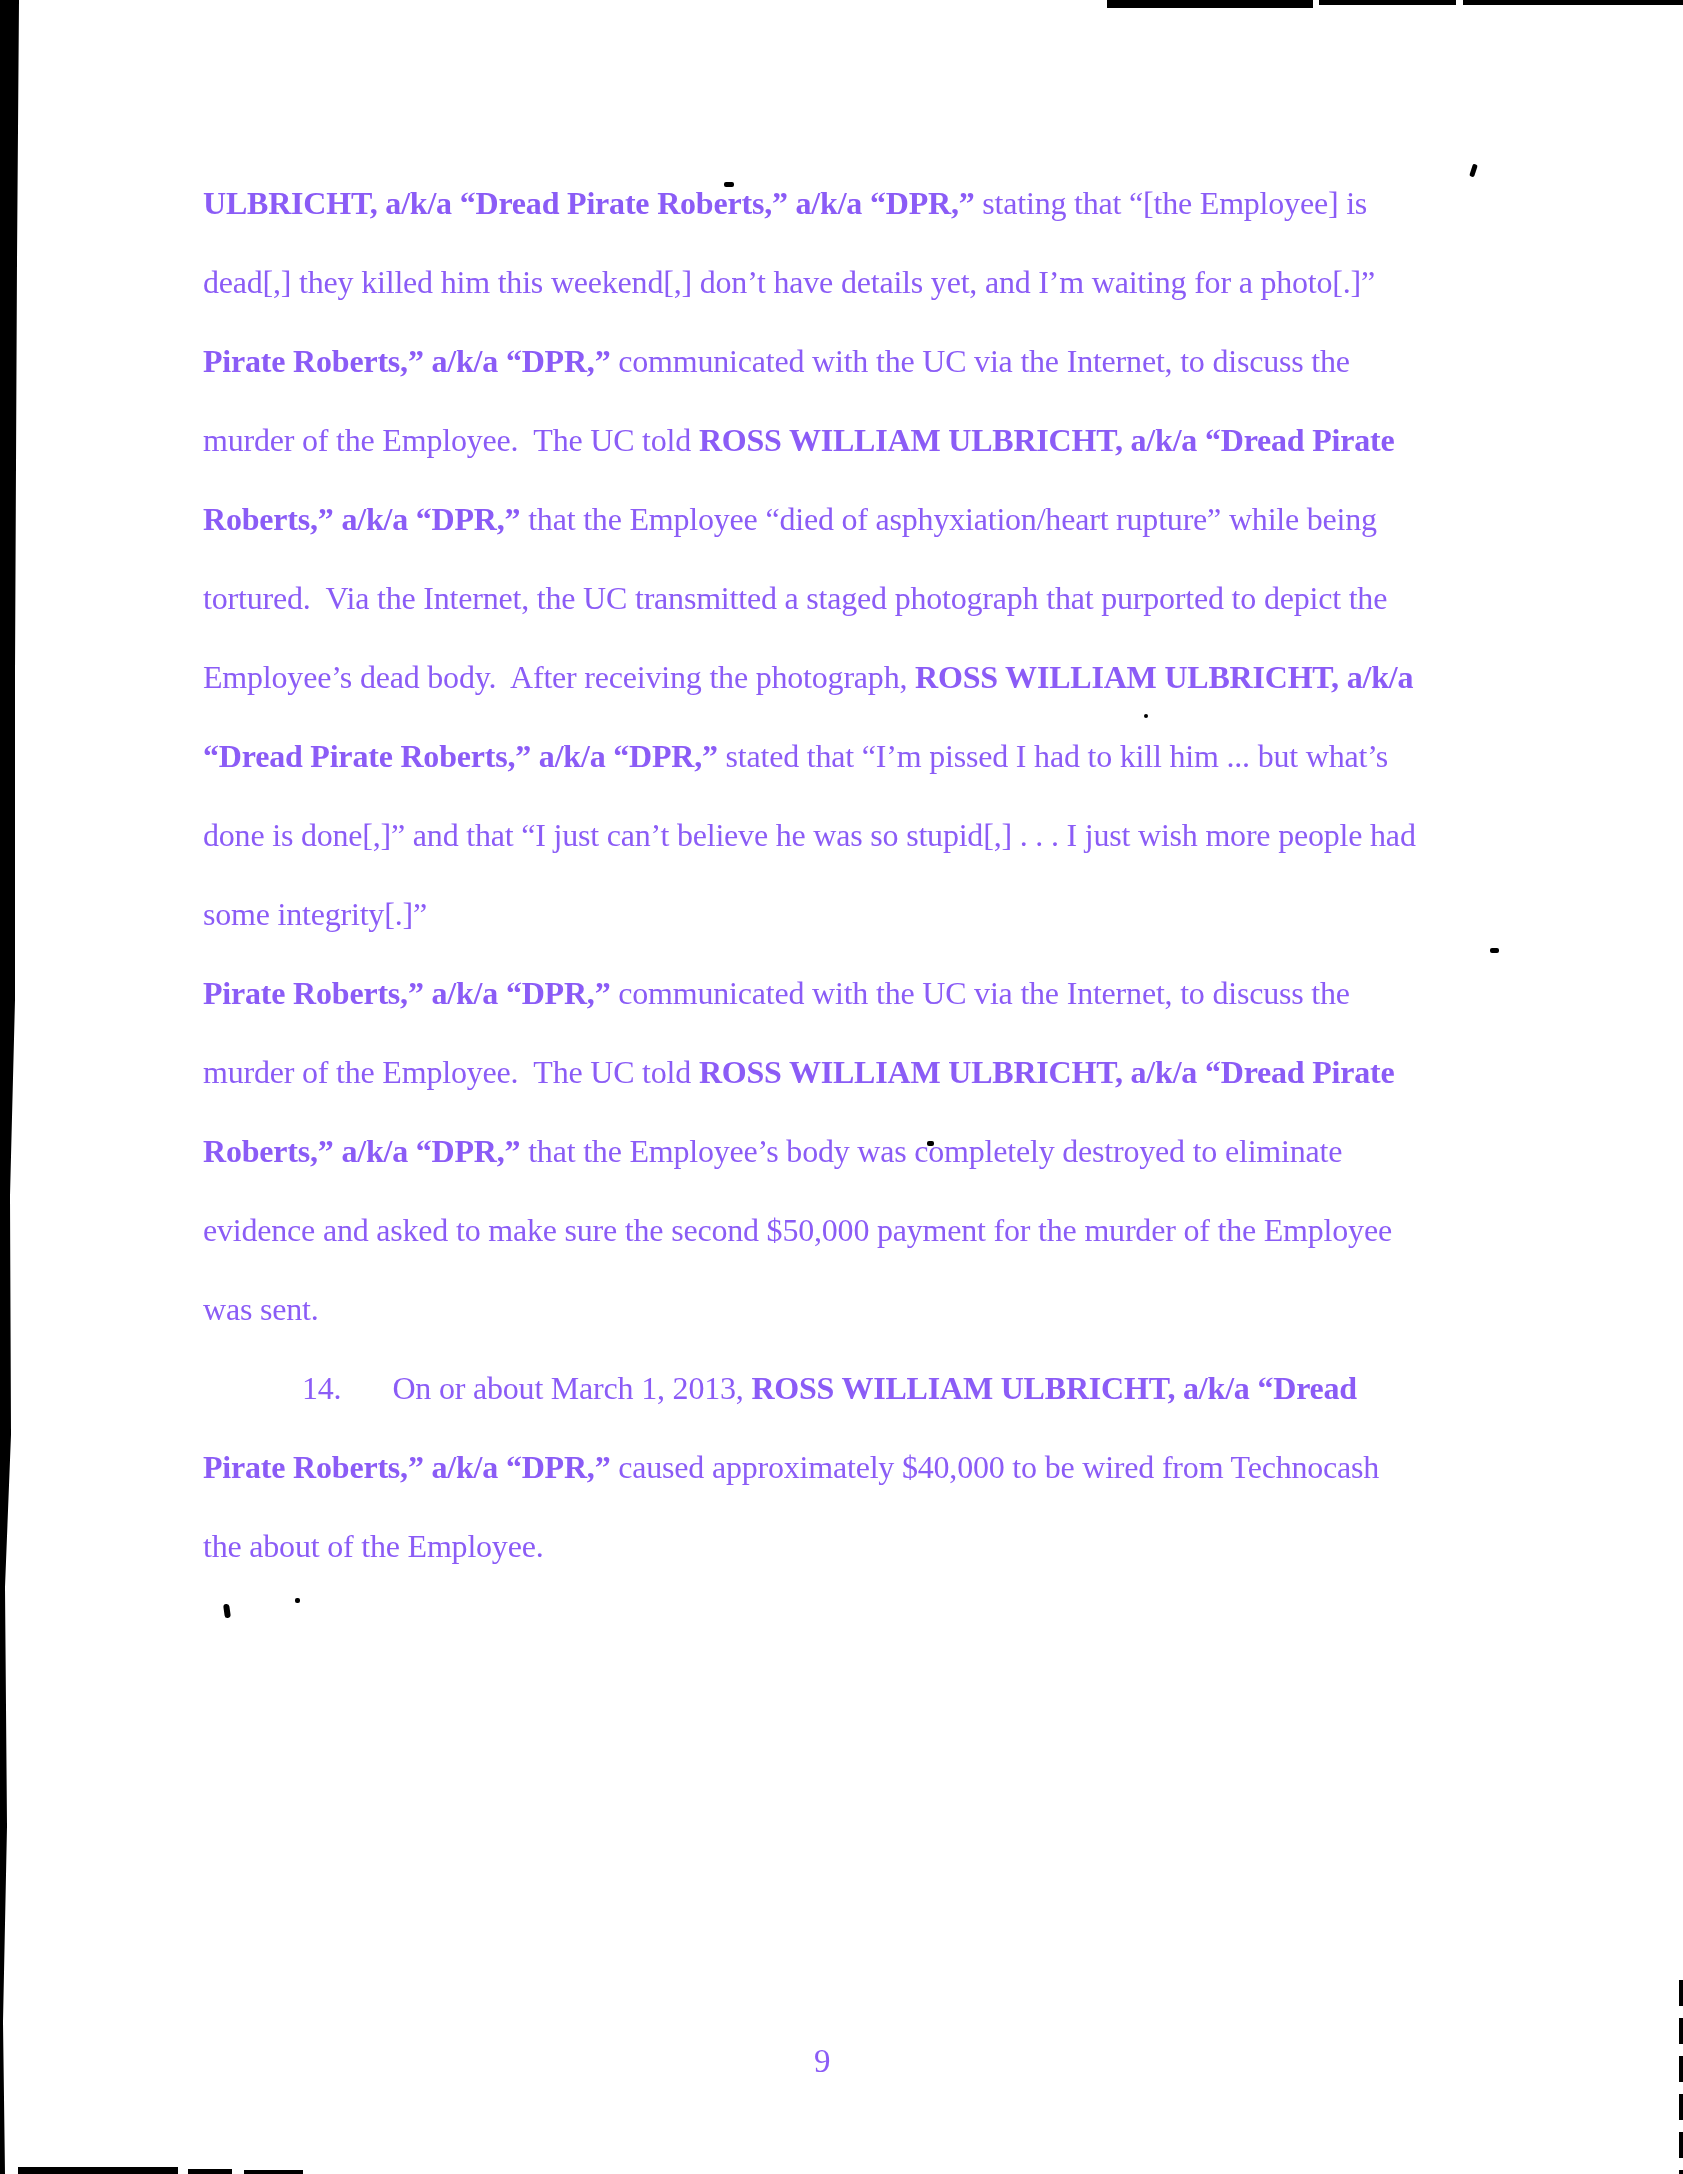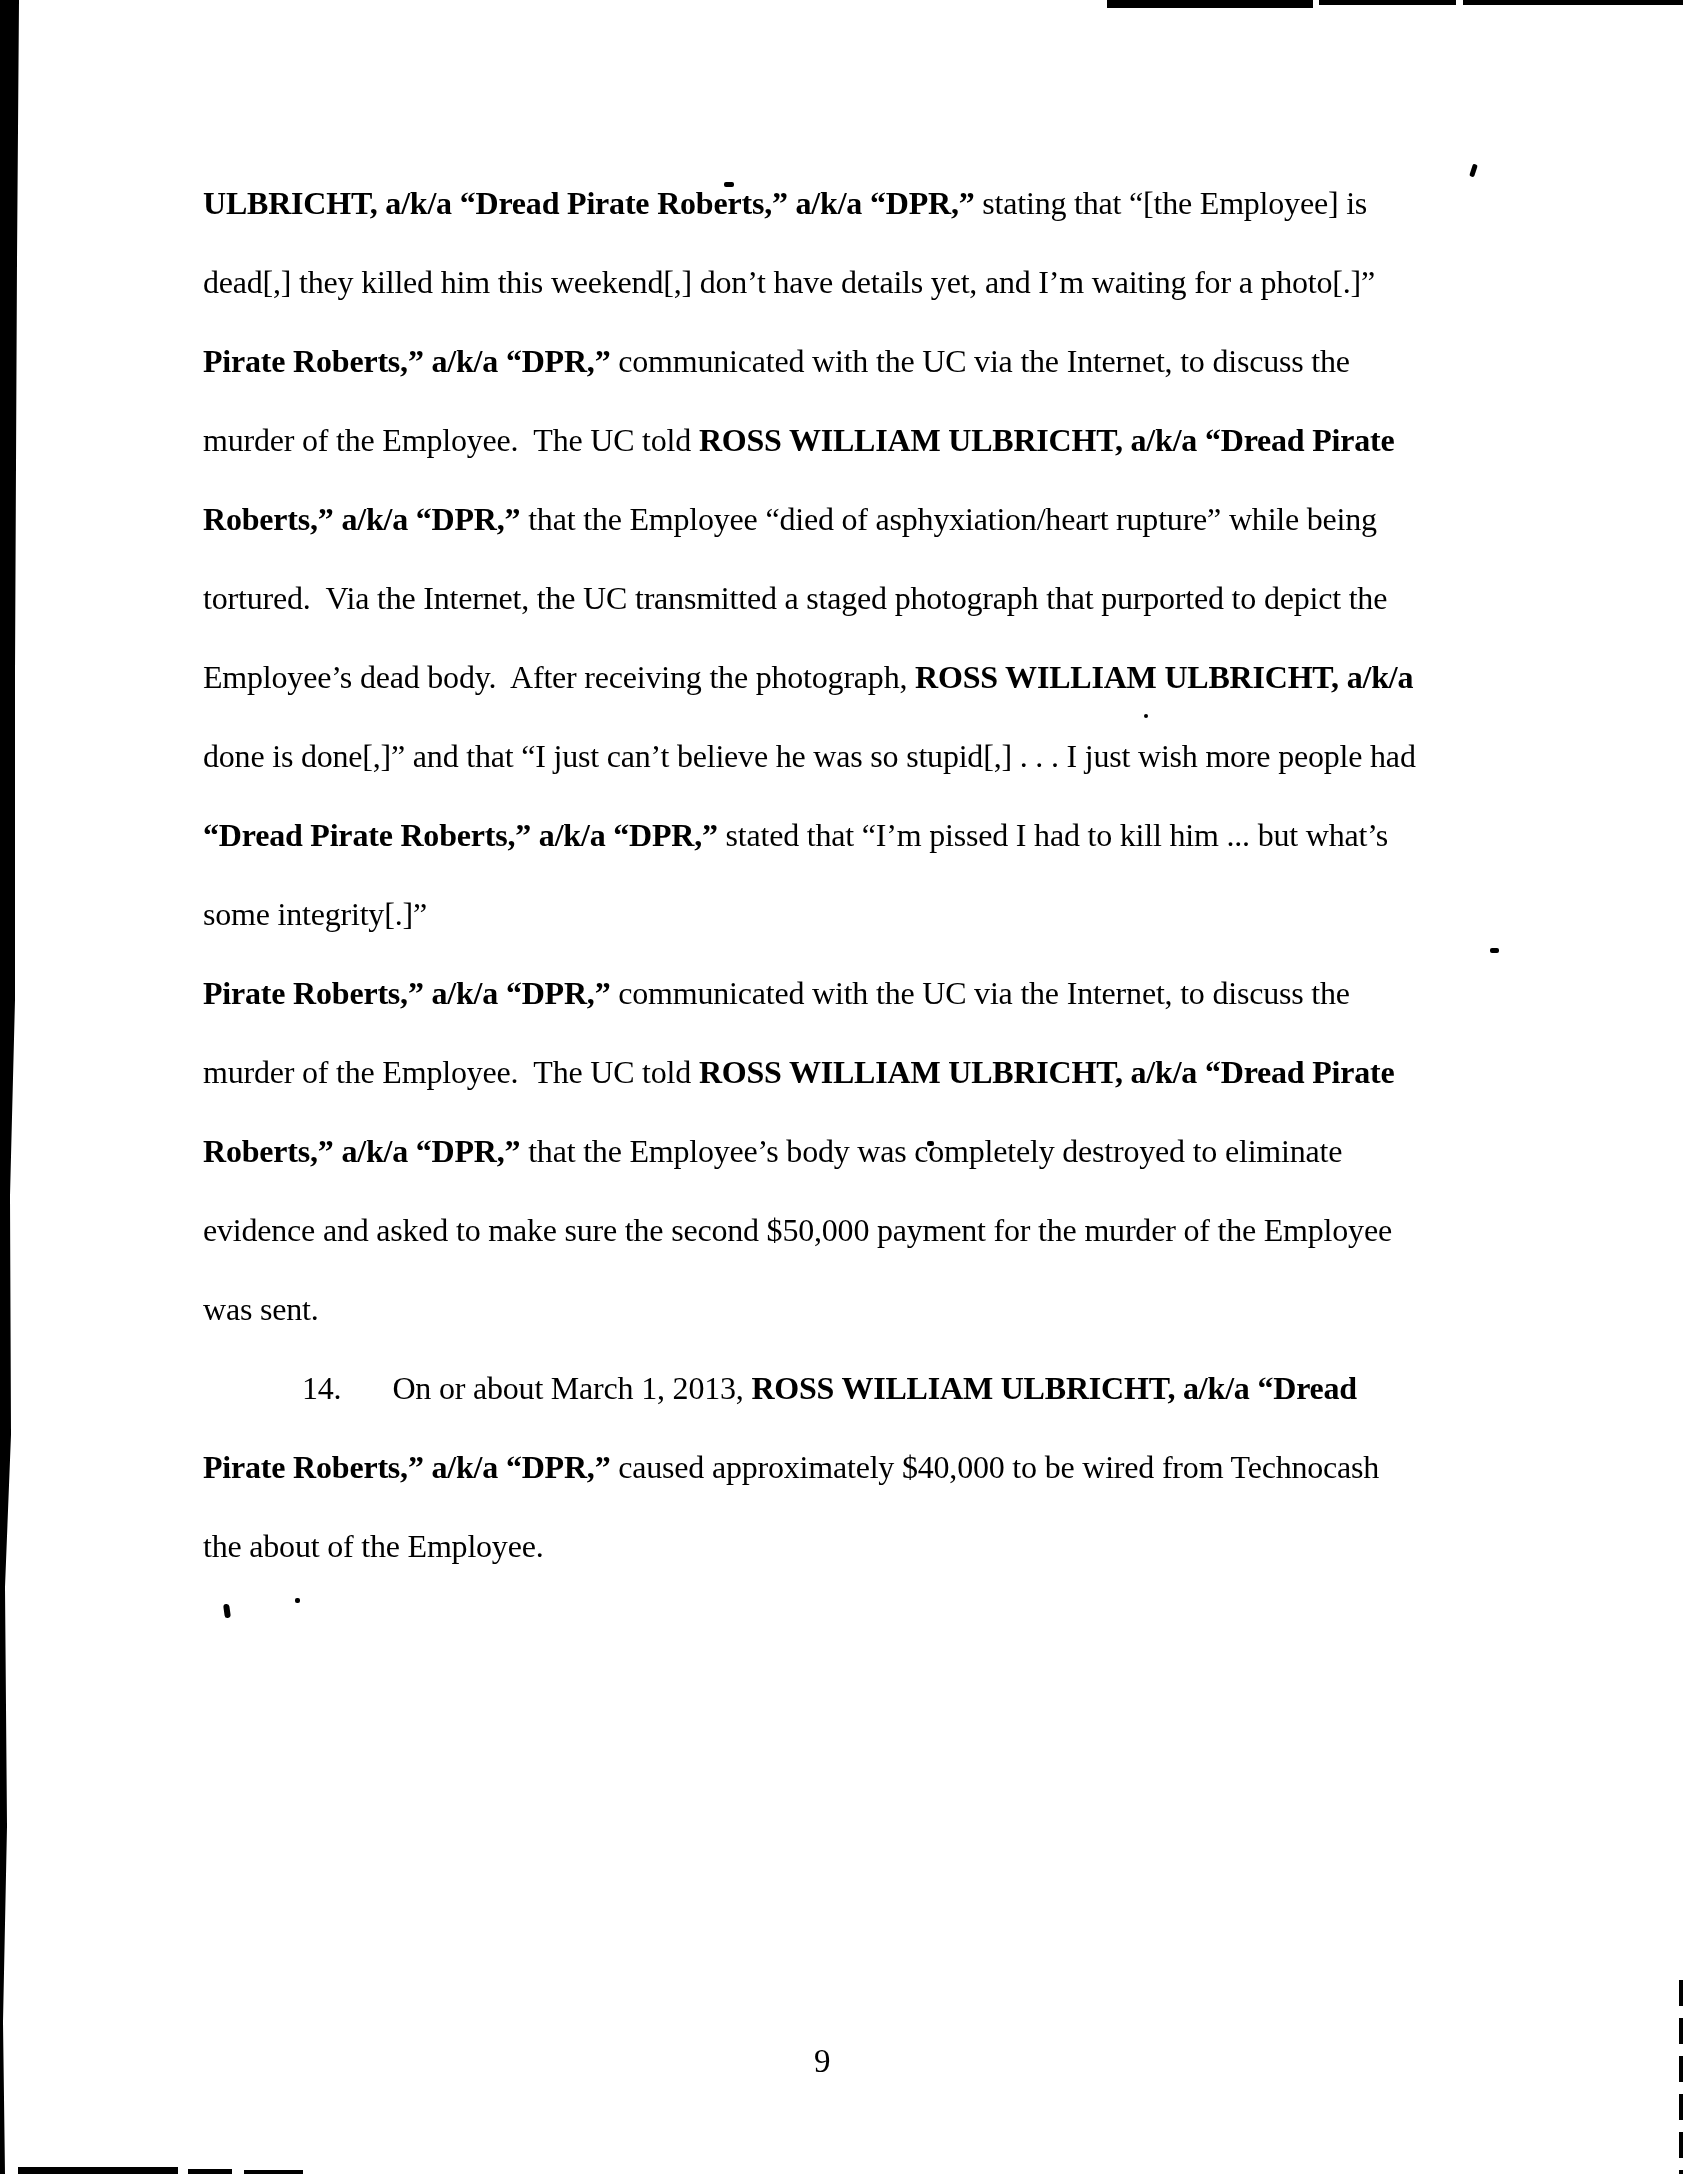--- a/index.html
+++ b/index.html
@@ -3,21 +3,21 @@
 <meta charset="utf-8">
 <style>
   html, body { margin: 0; padding: 0; background: #e8e8e8; }
   .page {
     position: relative;
     width: 1683px;
     height: 2174px;
     background: #ffffff;
     overflow: hidden;
     font-family: "Liberation Serif", "DejaVu Serif", serif;
-    color: #000000;
+    color: #8b5cf6;
   }
   .doc-text {
     position: absolute;
     left: 203px;
     top: 164px;
     font-size: 32px;
     line-height: 79px;
     letter-spacing: -0.2px;
   }
   .line { white-space: pre; height: 79px; }
@@ -78,22 +78,22 @@
   <div class="artifact speck-7"></div>
 
   <div class="doc-text">
       <div class="line"><span class="seg b">ULBRICHT, a/k/a “Dread Pirate Roberts,” a/k/a “DPR,”</span><span class="seg"> stating that “[the Employee] is</span></div>
       <div class="line"><span class="seg">dead[,] they killed him this weekend[,] don’t have details yet, and I’m waiting for a photo[.]”</span></div>
       <div class="line"><span class="seg b">Pirate Roberts,” a/k/a “DPR,”</span><span class="seg"> communicated with the UC via the Internet, to discuss the</span></div>
       <div class="line"><span class="seg">murder of the Employee.  The UC told </span><span class="seg b">ROSS WILLIAM ULBRICHT, a/k/a “Dread Pirate</span></div>
       <div class="line"><span class="seg b">Roberts,” a/k/a “DPR,”</span><span class="seg"> that the Employee “died of asphyxiation/heart rupture” while being</span></div>
       <div class="line"><span class="seg">tortured.  Via the Internet, the UC transmitted a staged photograph that purported to depict the</span></div>
       <div class="line"><span class="seg">Employee’s dead body.  After receiving the photograph, </span><span class="seg b">ROSS WILLIAM ULBRICHT, a/k/a</span></div>
+      <div class="line"><span class="seg b">“Dread Pirate Roberts,” a/k/a “DPR,”</span><span class="seg"> stated that “I’m pissed I had to kill him ... but what’s</span></div>
       <div class="line"><span class="seg">done is done[,]” and that “I just can’t believe he was so stupid[,] . . . I just wish more people had</span></div>
-      <div class="line"><span class="seg b">“Dread Pirate Roberts,” a/k/a “DPR,”</span><span class="seg"> stated that “I’m pissed I had to kill him ... but what’s</span></div>
       <div class="line"><span class="seg">some integrity[.]”</span></div>
       <div class="line"><span class="seg b">Pirate Roberts,” a/k/a “DPR,”</span><span class="seg"> communicated with the UC via the Internet, to discuss the</span></div>
       <div class="line"><span class="seg">murder of the Employee.  The UC told </span><span class="seg b">ROSS WILLIAM ULBRICHT, a/k/a “Dread Pirate</span></div>
       <div class="line"><span class="seg b">Roberts,” a/k/a “DPR,”</span><span class="seg"> that the Employee’s body was completely destroyed to eliminate</span></div>
       <div class="line"><span class="seg">evidence and asked to make sure the second $50,000 payment for the murder of the Employee</span></div>
       <div class="line"><span class="seg">was sent.</span></div>
       <div class="line numbered"><span class="seg">14.</span><span class="tab"></span><span class="seg">On or about March 1, 2013, </span><span class="seg b">ROSS WILLIAM ULBRICHT, a/k/a “Dread</span></div>
       <div class="line"><span class="seg b">Pirate Roberts,” a/k/a “DPR,”</span><span class="seg"> caused approximately $40,000 to be wired from Technocash</span></div>
       <div class="line"><span class="seg">the about of the Employee.</span></div>
     </div>

